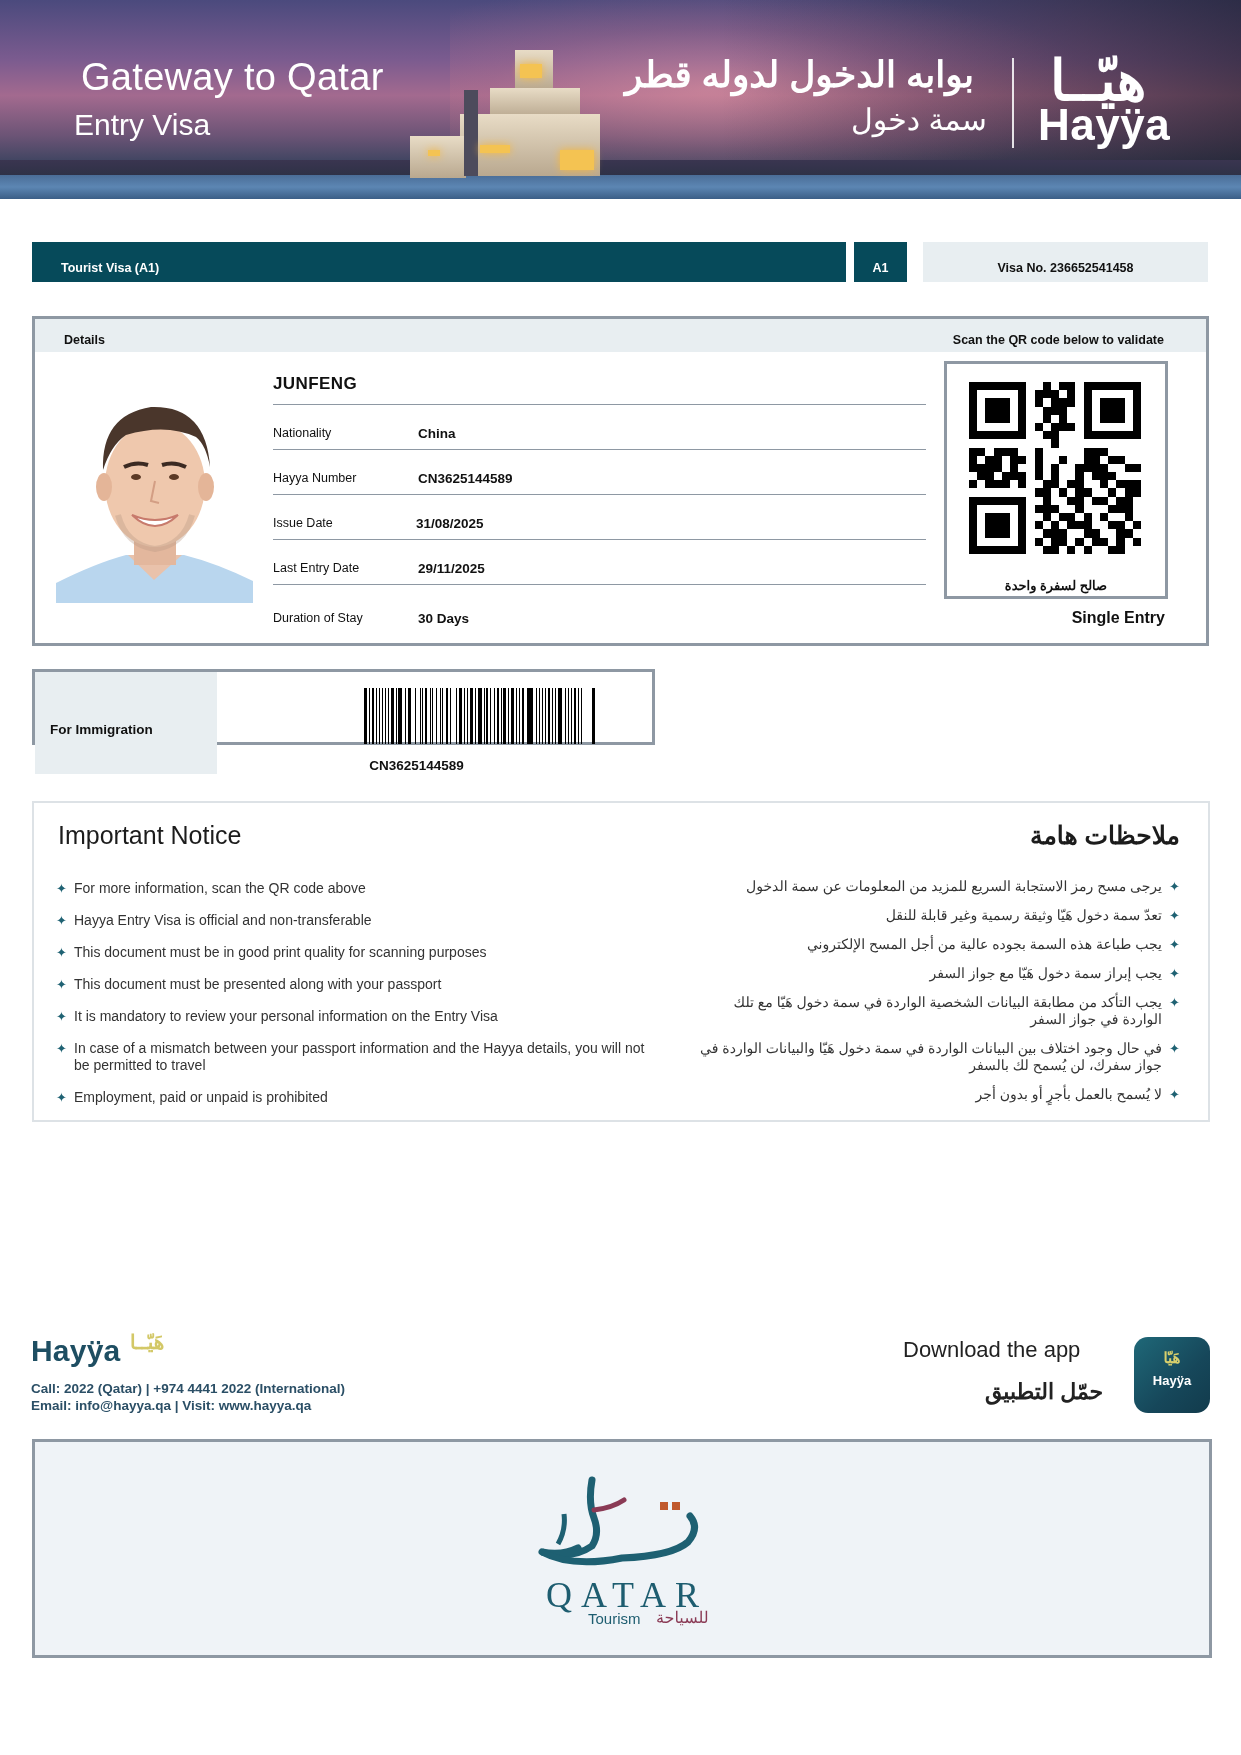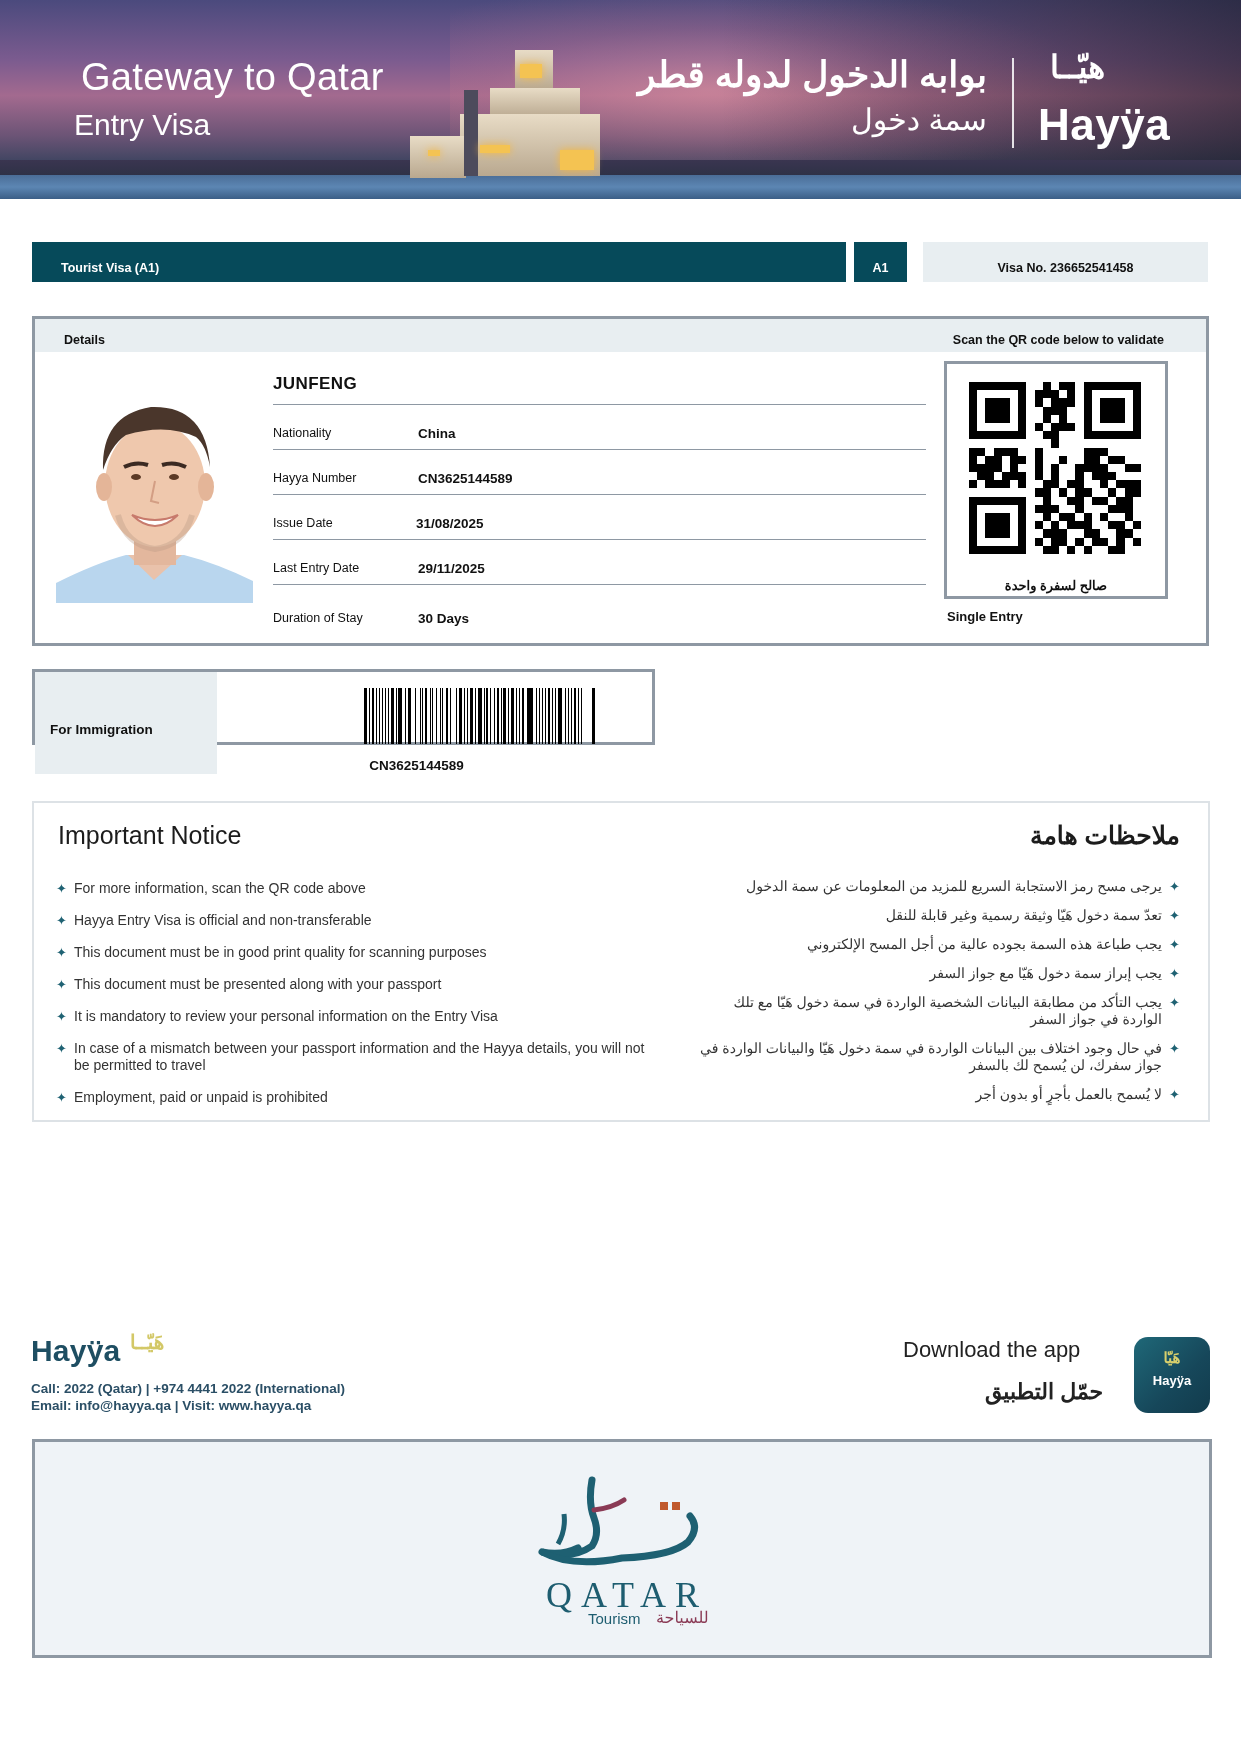--- a/index.html
+++ b/index.html
@@ -32,27 +32,27 @@
   }
   .hero .museum .blk { position: absolute; background: linear-gradient(180deg, #e8dcc6, #b9a88f); }
   .hero .museum .lit { position: absolute; background: #f4c352; box-shadow: 0 0 8px #f5b840; }
   .hero-title-en {
     position: absolute; left: 81px; top: 56px; color: #fff; font-size: 38px; font-weight: 400; letter-spacing: 0.3px;
   }
   .hero-sub-en {
     position: absolute; left: 74px; top: 108px; color: #fff; font-size: 30px; font-weight: 400;
   }
   .hero-title-ar {
-    position: absolute; left: 612px; top: 54px; width: 375px; color: #fff; font-size: 36px; font-weight: 700; direction: rtl; text-align: right;
+    position: absolute; left: 612px; top: 54px; width: 375px; color: #fff; font-size: 36px; font-weight: 700; direction: rtl; text-align: center;
   }
   .hero-sub-ar {
     position: absolute; left: 780px; top: 102px; width: 207px; color: #fff; font-size: 30px; direction: rtl; text-align: right;
   }
   .hero-divider { position: absolute; left: 1012px; top: 58px; width: 2px; height: 90px; background: rgba(255,255,255,0.85); }
-  .hero-logo-ar { position: absolute; left: 1050px; top: 48px; color: #fff; font-size: 32px; font-weight: 700; direction: rtl; }
+  .hero-logo-ar { position: absolute; left: 1050px; top: 48px; color: #fff; font-size: 56px; font-weight: 700; direction: rtl; }
   .hero-logo-en { position: absolute; left: 1038px; top: 100px; color: #fff; font-size: 44px; font-weight: 700; letter-spacing: 0.5px; }
 
   
   .type-bar { position: absolute; top: 242px; height: 40px; display: flex; align-items: center; font-size: 12.5px; font-weight: 700; }
   .type-main { left: 32px; width: 814px; background: #064a5a; color: #fff; padding: 12px 0 0 29px; }
   .type-code { left: 854px; width: 53px; background: #064a5a; color: #fff; justify-content: center; padding-top: 12px; }
   .type-no { left: 923px; width: 285px; background: #e8eef1; color: #111; justify-content: center; padding-top: 12px; }
 
   
   .details-card {
@@ -67,21 +67,21 @@
   .photo svg { display: block; }
 
   .name { position: absolute; left: 238px; top: 55px; font-size: 17px; font-weight: 700; letter-spacing: 0.4px; }
   .info-rule { position: absolute; left: 238px; width: 653px; height: 1px; background: #8e98a3; }
   .info-label { position: absolute; left: 238px; font-size: 12.5px; color: #111; }
   .info-value { position: absolute; left: 383px; font-size: 13.5px; font-weight: 700; }
 
   .qr-box { position: absolute; left: 909px; top: 42px; width: 224px; height: 238px; border: 3px solid #8e98a3; background: #fff; }
   .qr-box svg { position: absolute; left: 22px; top: 18px; }
   .qr-ar { position: absolute; left: 0; top: 214px; width: 100%; text-align: center; font-size: 13px; font-weight: 700; direction: rtl; }
-  .qr-en { position: absolute; left: 0; top: 245px; width: 100%; text-align: left; font-size: 13px; font-weight: 700; }
+  .qr-en { position: absolute; left: 0; top: 245px; width: 100%; text-align: right; font-size: 16px; font-weight: 700; }
 
   
   .immig { position: absolute; left: 32px; top: 669px; width: 623px; height: 76px; border: 3px solid #8e98a3; background: #fff; }
   .immig-left { position: absolute; left: 0; top: 0; width: 182px; height: 102px; background: #e8eef1; }
   .immig-left span { position: absolute; left: 15px; top: 50px; font-size: 13.5px; font-weight: 700; }
   .barcode { position: absolute; left: 329px; top: 16px; }
   .barcode-num { position: absolute; left: 0; width: 100%; padding-left: 182px; top: 86px; text-align: center; font-size: 13.5px; font-weight: 700; }
   .barcode-num span { position: relative; left: -18px; }
 
   

